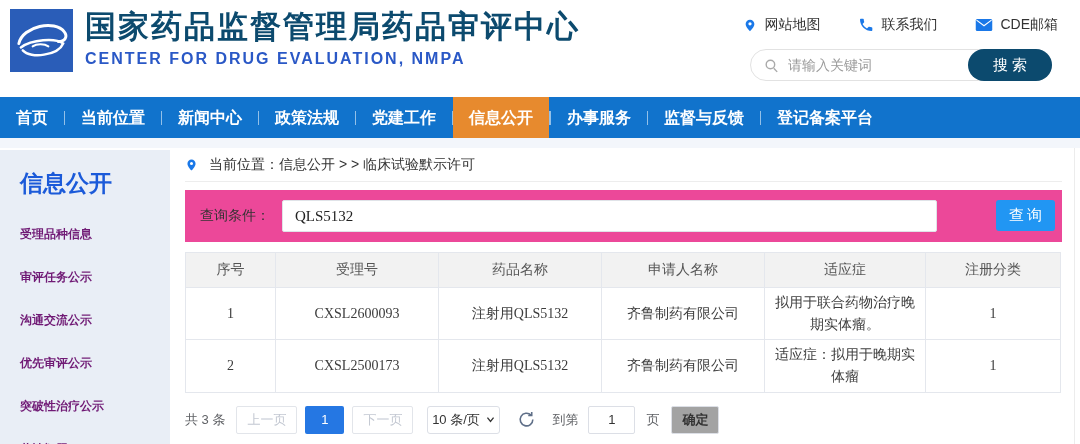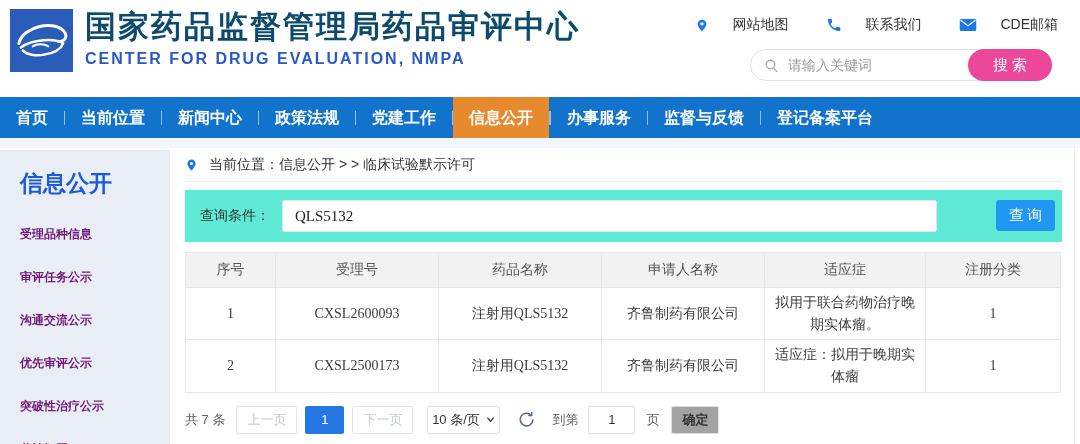--- a/index.html
+++ b/index.html
@@ -6,47 +6,47 @@
   body { font-family:"Liberation Sans", sans-serif; background:#fff; }
   .screen { position:relative; width:1080px; height:444px; background:#fff; overflow:hidden; }
 
   
   .header { position:absolute; top:0; left:0; right:0; height:97px; background:#fff; }
   .logo { position:absolute; left:10px; top:9px; width:63px; height:63px; cursor:pointer; }
   .brand { position:absolute; left:85px; top:9px; }
   .site-title { font-size:31px; font-weight:bold; color:#0c4a6e; letter-spacing:2px; line-height:36px; }
   .site-subtitle { font-size:16px; font-weight:bold; color:#2a58c6; letter-spacing:2px; margin-top:5px; }
   .quick-links { position:absolute; right:22px; top:16px; display:flex; gap:38px; align-items:center; }
-  .qlink { display:flex; align-items:center; gap:23px; font-size:14px; color:#333; cursor:pointer; }
+  .qlink { display:flex; align-items:center; gap:7px; font-size:14px; color:#333; cursor:pointer; }
   .qlink svg { display:block; }
   .searchbar { position:absolute; right:28px; top:49px; width:302px; height:32px; border:1px solid #e2e2e2; border-radius:16px; background:#fff; display:flex; align-items:center; padding-left:12px;justify-content:flex-end; }
   .searchbar svg { flex:0 0 auto; }
   .search-input { flex:1; border:none; outline:none; font-size:14px; color:#555; padding:0 8px; background:transparent; min-width:0; }
   .search-input::placeholder { color:#9b9b9b; }
-  .search-btn { flex:0 0 auto; width:84px; height:32px; margin-right:-1px; border:none; border-radius:16px; background:#ec4899; color:#fff; font-size:15px; letter-spacing:4px; padding-left:4px; cursor:pointer; font-family:Liberation Mono, monospace; }
+  .search-btn { flex:0 0 auto; width:84px; height:32px; margin-right:-1px; border:none; border-radius:16px; background:#0c4a6e; color:#fff; font-size:15px; letter-spacing:4px; padding-left:4px; cursor:pointer; font-family:Liberation Mono, monospace; }
 
   
   .nav { position:absolute; top:97px; left:0; right:0; height:41px; background:#1173cc; display:flex; align-items:center; }
   .nav-item { color:#fff; font-size:16px; font-weight:bold; height:41px; line-height:41px; padding:0 16px; white-space:nowrap; cursor:pointer; }
   .nav-item.active { background:#e78a2e; }
   .nav-sep { width:1px; height:14px; background:rgba(255,255,255,.55); flex:0 0 auto; }
   .strip { position:absolute; top:138px; left:0; right:0; height:10px; background:#f3f6fb; }
   .edge-line { position:absolute; left:1074px; top:148px; bottom:0; width:1px; background:#ececec; }
 
   
   .sidebar { position:absolute; left:0; top:150px; width:170px; height:294px; background:#e9eef6; padding:18px 0 0 20px; }
   .sidebar-title { font-size:23px; font-weight:bold; color:#1b5ad9; }
   .sidebar-list { list-style:none; margin-top:28px; }
   .sidebar-list li { font-size:12px; color:#701a75; line-height:15px; margin-bottom:28px; cursor:pointer; white-space:nowrap;font-weight:bold; }
 
   
   .main { position:absolute; left:185px; top:148px; width:877px; }
   .breadcrumb { height:34px; display:flex; align-items:center; gap:11px; font-size:14px; color:#333; border-bottom:1px solid #ededed; }
 
-  .query-panel { margin-top:8px; height:52px; background:#5eead4; position:relative; display:flex; align-items:center; }
+  .query-panel { margin-top:8px; height:52px; background:#ec4899; position:relative; display:flex; align-items:center; }
   .query-label { margin-left:15px; font-size:14px; color:#333; white-space:nowrap; }
   .query-input { margin-left:12px; width:655px; height:32px; border:1px solid #e0e3e8; border-radius:2px; background:#fff; font-size:15px; color:#222; padding:0 12px; outline:none; font-family:"Liberation Serif", serif; }
   .query-btn { position:absolute; right:7px; top:10px; width:59px; height:31px; border:none; border-radius:3px; background:#2196f3; color:#fff; font-size:15px; letter-spacing:3px; padding-left:3px; cursor:pointer; font-family:inherit; }
 
   .data-table { margin-top:10px; width:875px; border-collapse:collapse; table-layout:fixed; font-family:"Liberation Serif", "DejaVu Serif", serif; }
   .data-table th, .data-table td { border:1px solid #e4e7ed; text-align:center; vertical-align:middle; }
   .data-table th { height:35px; background:#f2f2f2; font-size:14px; font-weight:normal; color:#555; }
   .data-table td { height:50px; font-size:14px; color:#3c3c3c; padding:4px 10px; line-height:1.55; }
 
   .pagination { margin-top:13px; display:flex; align-items:center; font-size:13px; color:#606266; }
@@ -194,21 +194,21 @@
           <td>CXSL2500173</td>
           <td>注射用QLS5132</td>
           <td>齐鲁制药有限公司</td>
           <td>适应症：拟用于晚期实体瘤</td>
           <td>1</td>
         </tr>
       </tbody>
     </table>
 
     <div class="pagination">
-      <span class="pg-total">共 7 条</span>
+      <span class="pg-total">共 3 条</span>
       <button class="pg-btn">上一页</button>
       <button class="pg-page">1</button>
       <button class="pg-btn">下一页</button>
       <div class="pg-size">
         <span>10 条/页</span>
         <svg width="11" height="11" viewBox="0 0 18 18">
             <polyline points="4,6 9,12 14,6" fill="none" stroke="#333" stroke-width="2.2"></polyline>
           </svg>
       </div>
       <button class="pg-refresh">

